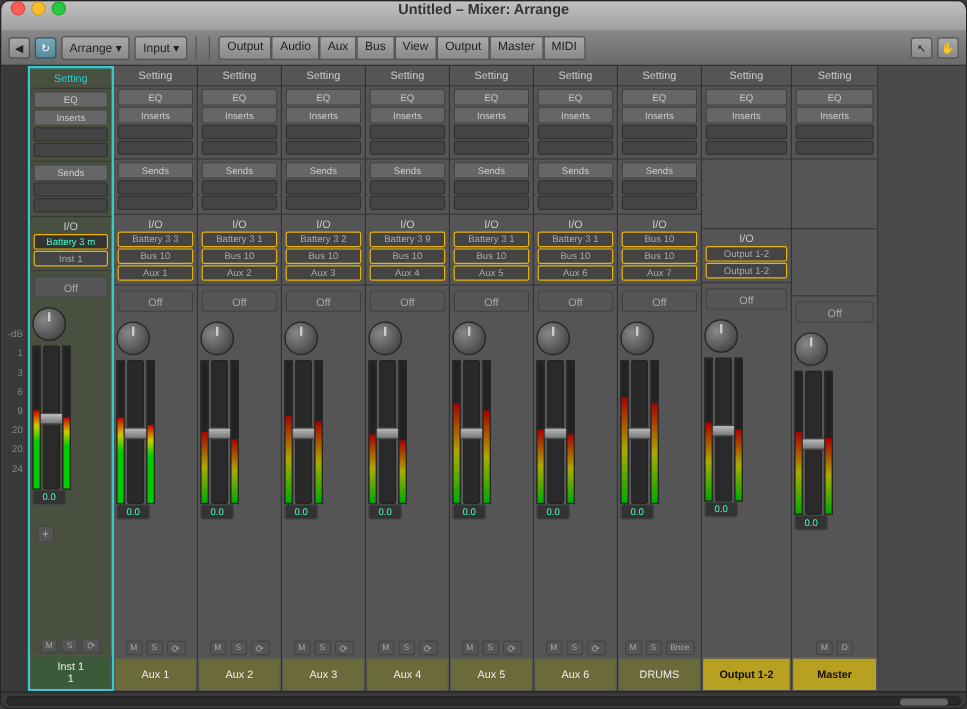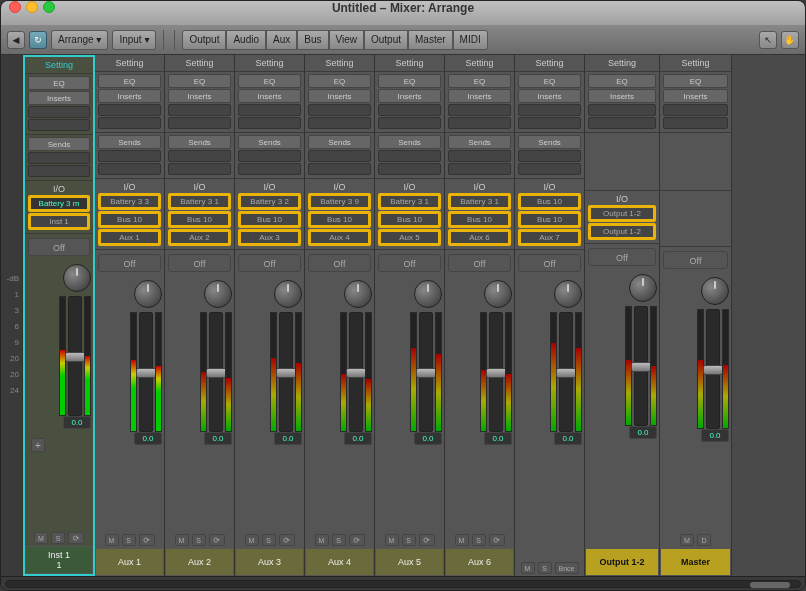--- a/index.html
+++ b/index.html
@@ -163,21 +163,21 @@
       height: 14px;
       font-size: 8px;
       color: #ccc;
       text-align: center;
       line-height: 14px;
       cursor: pointer;
       margin-bottom: 1px;
     }
     .io-label {
       background: #444;
-      border: 3px solid #eab308;
+      border: 1px solid #eab308;
       border-radius: 2px;
       font-size: 8px;
       color: #aaa;
       text-align: center;
       padding: 1px;
       margin-bottom: 1px;
       cursor: pointer;
     }
     .io-label.active {
       color: #4fc;
@@ -193,21 +193,21 @@
       color: #aaa;
       text-align: center;
       line-height: 18px;
       cursor: pointer;
       margin: 2px 0;
     }
     .fader-section {
       flex: 1;
       display: flex;
       flex-direction: column;
-      align-items: flex-end;
+      align-items: flex-start;
       padding: 4px 2px;
       position: relative;
     }
     .knob {
       width: 28px;
       height: 28px;
       background: radial-gradient(circle at 35% 35%, #888, #333);
       border-radius: 50%;
       border: 1px solid #222;
       margin-bottom: 4px;
@@ -747,20 +747,21 @@
               <div class="vu-fill" style="height:70%;"></div>
             </div>
           </div>
           <div class="db-value">0.0</div>
         </div>
         <div class="channel-controls">
           <div class="ms-btn">M</div>
           <div class="ms-btn">S</div>
           <div class="loop-btn" style="font-size:7px; width:24px;">Bnce</div>
         </div>
+        <div class="channel-name">DRUMS</div>
       </div>
 
       <div class="channel" style="min-width:75px;">
         <div class="channel-section">
           <div class="section-label">Setting</div>
         </div>
         <div class="channel-section">
           <div class="section-btn">EQ</div>
           <div class="section-btn">Inserts</div>
           <div style="height:12px;background:#444;border:1px solid #333;margin-bottom:1px;border-radius:2px;"></div>

